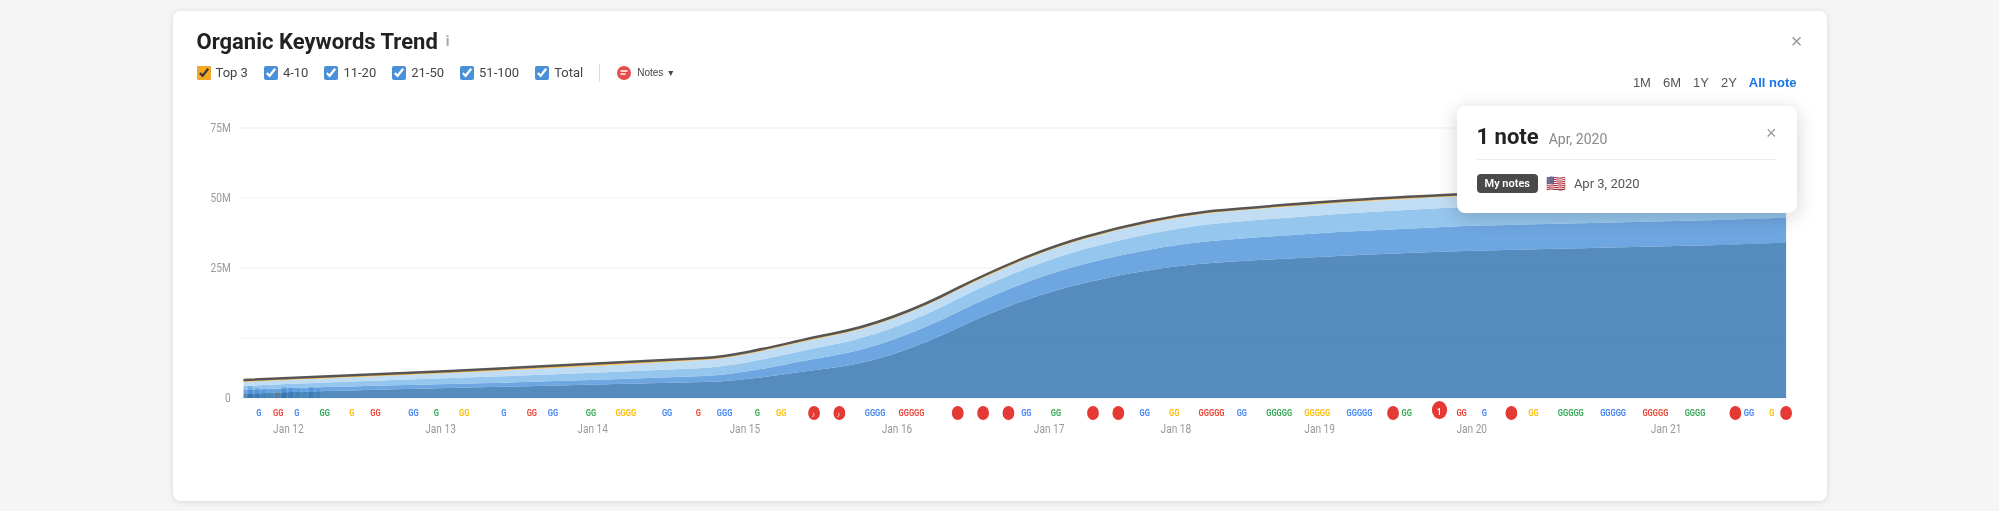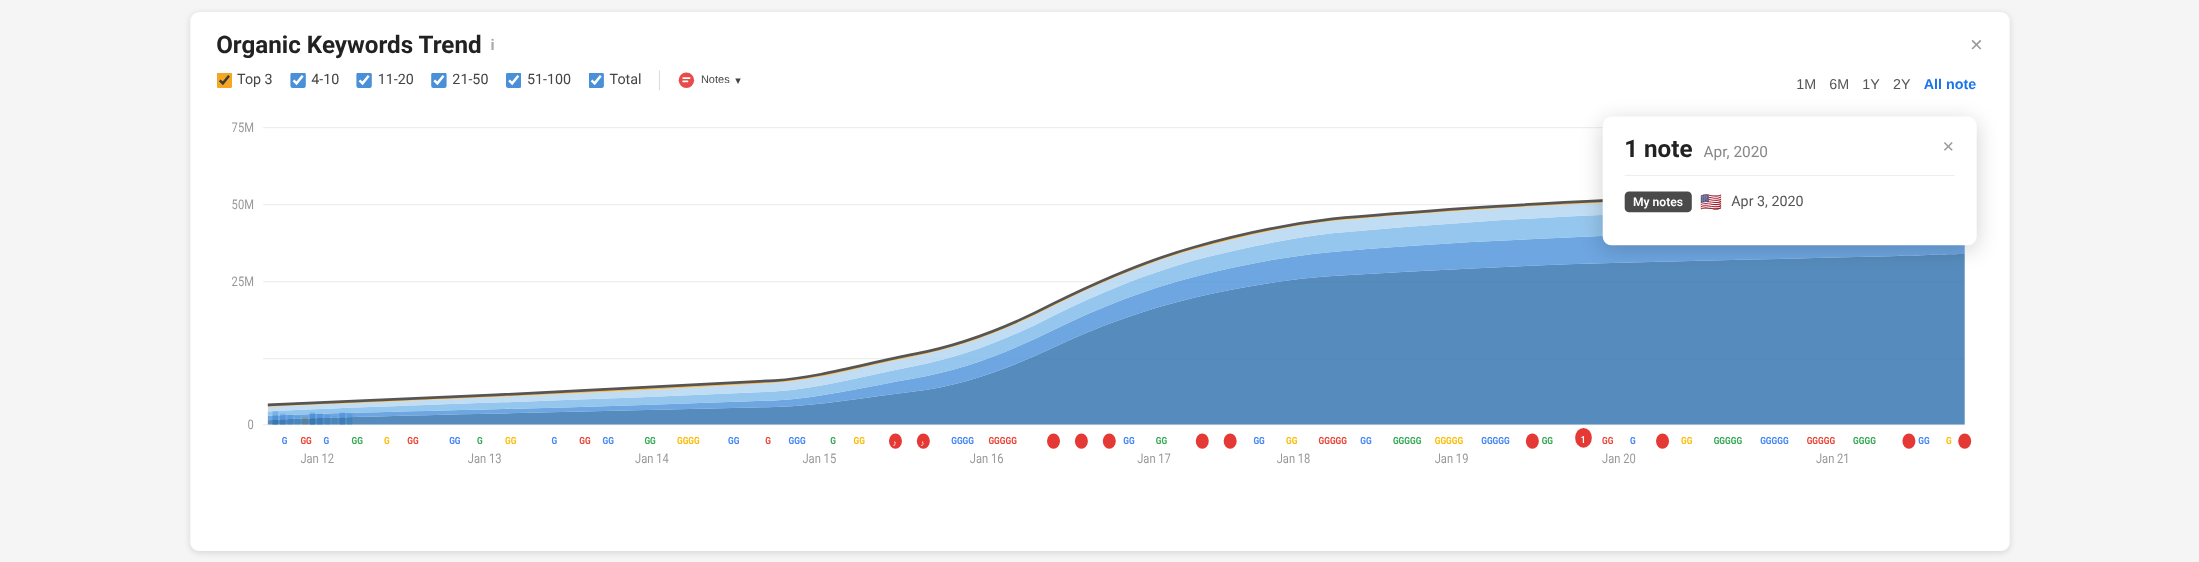--- a/index.html
+++ b/index.html
@@ -45,21 +45,21 @@
       color: #999;
       cursor: pointer;
       background: none;
       border: none;
       line-height: 1;
     }
     .chart-controls {
       display: flex;
       align-items: center;
       gap: 16px;
-      margin-bottom: 8px;
+      margin-bottom: 20px;
     }
     .checkbox-item {
       display: flex;
       align-items: center;
       gap: 5px;
       font-size: 13px;
       color: #444;
       cursor: pointer;
     }
     .checkbox-item input[type="checkbox"] {
@@ -119,21 +119,21 @@
     }
     
     .note-popup {
       position: absolute;
       top: 95px;
       right: 30px;
       width: 340px;
       background: #fff;
       border-radius: 8px;
       box-shadow: 0 4px 20px rgba(0,0,0,0.18);
-      padding: 18px 20px 30px 20px;
+      padding: 18px 20px 20px 20px;
       z-index: 10;
     }
     .note-popup-header {
       display: flex;
       align-items: flex-start;
       justify-content: space-between;
       margin-bottom: 10px;
     }
     .note-title-row {
       display: flex;

